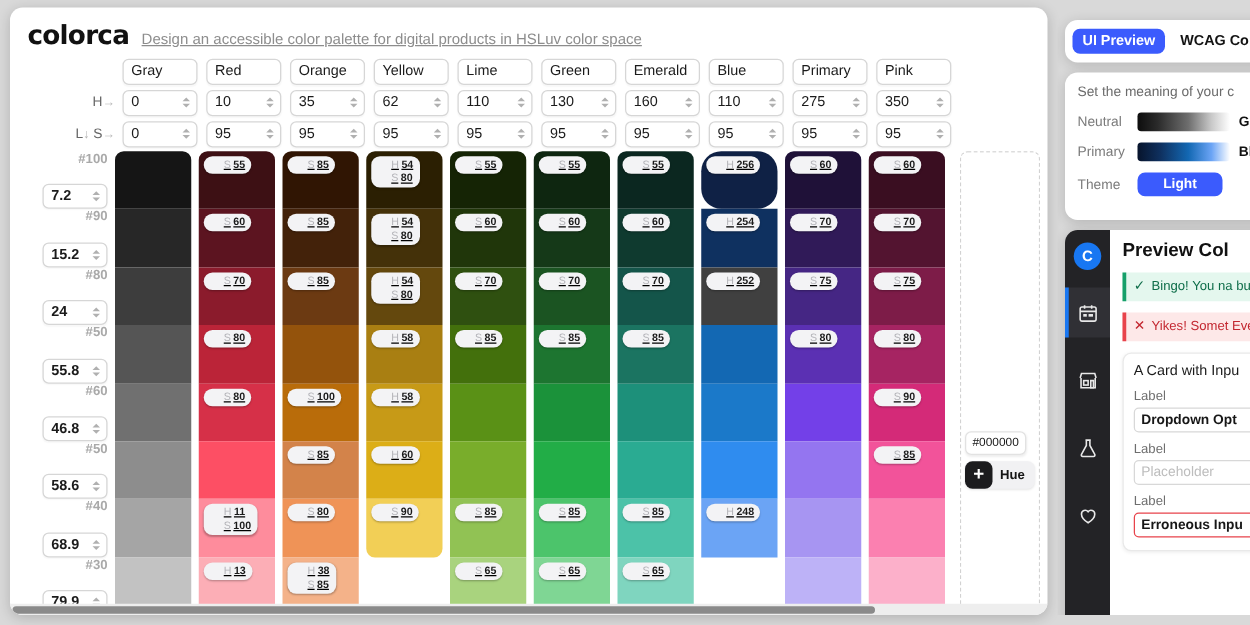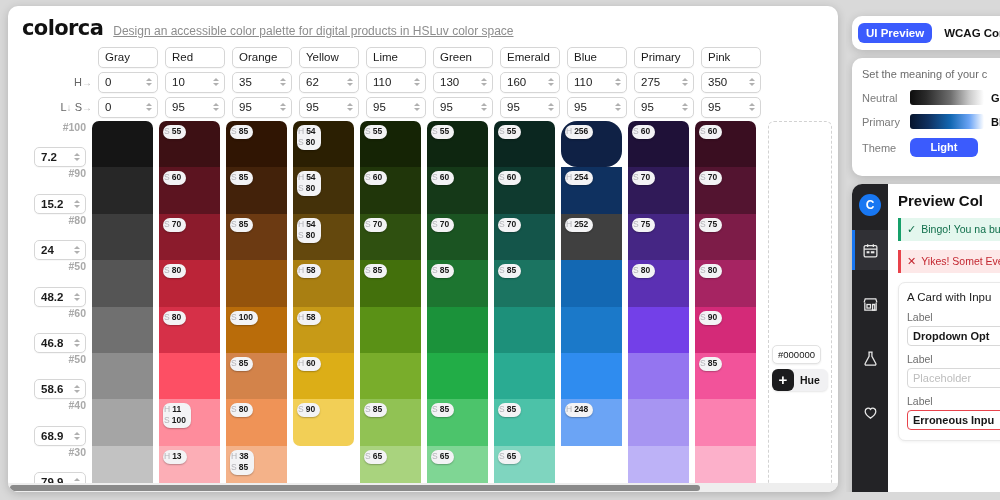--- a/index.html
+++ b/index.html
@@ -127,25 +127,26 @@
     position: relative;
     box-sizing: border-box;
   }
   .sw.first { border-top-left-radius: 7px; border-top-right-radius: 7px; }
   .sw.last  { border-bottom-left-radius: 7px; border-bottom-right-radius: 7px; }
   .badge {
     position: absolute;
     left: 4px; top: 4px;
     background: #f3f3f5;
     border-radius: 7px;
-    padding: 1px 5px 2px 1px;
+    padding: 1px 5px 2px 16px;
     font-size: 8.5px;
     line-height: 11px;
     box-shadow: 0 1px 1.5px rgba(0,0,0,.25);
     white-space: nowrap;
+    text-decoration: underline;
   }
   .badge .k { color: #b3b3b8; font-weight: normal; margin-right: 2px; }
   .badge .v { color: #1a1a1a; font-weight: bold; }
 
   
   .addcol {
     width: 72px; flex: none;
     margin-left: 6px;
     position: relative;
   }
@@ -541,21 +542,21 @@
               <span class="txt">24</span>
               <span class="stepper">
                 <i class="up"></i>
                 <i class="dn"></i>
               </span>
             </div>
           </div>
           <div class="lrow">
             <div class="tag">#50</div>
             <div class="cellbox">
-              <span class="txt">48.2</span>
+              <span class="txt">55.8</span>
               <span class="stepper">
                 <i class="up"></i>
                 <i class="dn"></i>
               </span>
             </div>
           </div>
           <div class="lrow">
             <div class="tag">#60</div>
             <div class="cellbox">
               <span class="txt">46.8</span>

